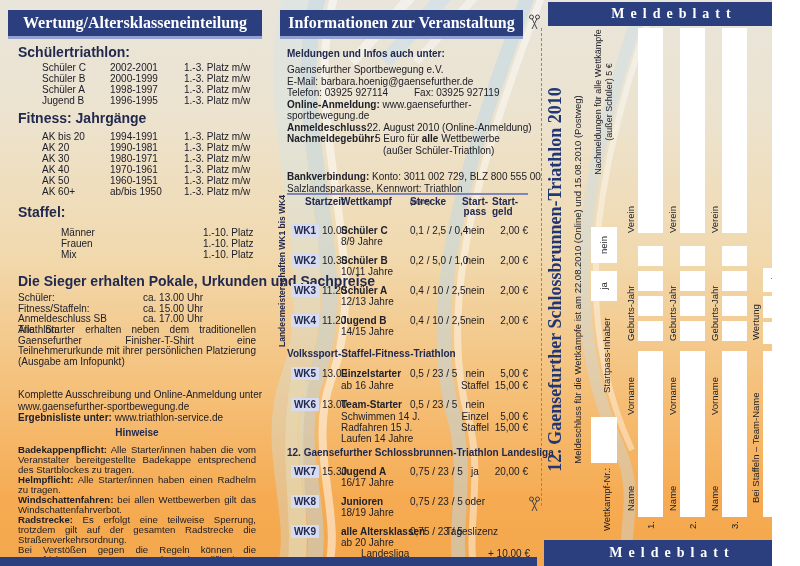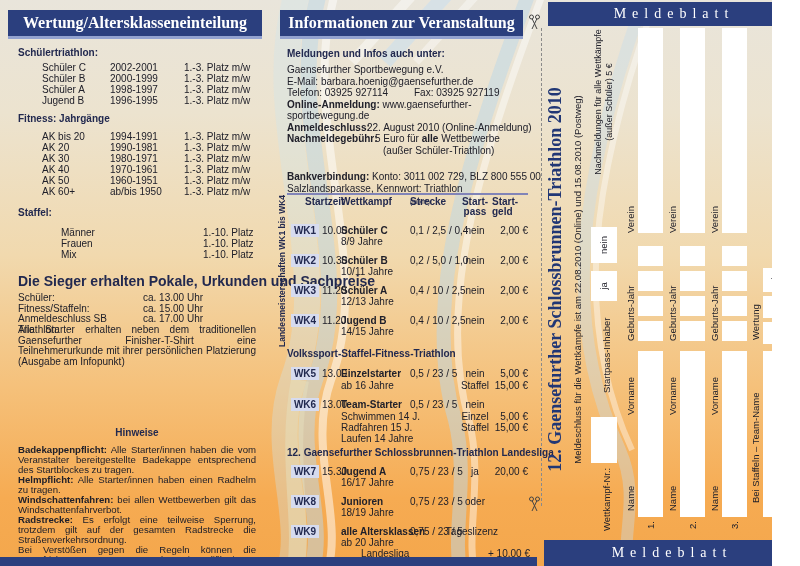--- a/index.html
+++ b/index.html
@@ -4,25 +4,25 @@
 <style>
   html,body{margin:0;padding:0;}
   #root{position:relative;width:772px;height:566px;overflow:hidden;
     font-family:"Liberation Sans",sans-serif;color:#20202a;
     background:linear-gradient(180deg,#e9e5db 0%,#ece3cf 20%,#f1d9ae 45%,#f5c17b 68%,#f6ab52 88%,#f4a74c 100%);}
   .ribbons{position:absolute;left:0;top:0;width:800px;height:566px;}
   .hbar{position:absolute;height:26px;background:#2b3f7e;border-bottom:3px solid #93a2cf;
     color:#fff;font-family:"Liberation Serif",serif;font-weight:bold;font-size:16px;
     text-align:center;line-height:26px;}
   .mbar{position:absolute;background:#2b3f7e;color:#fff;font-family:"Liberation Serif",serif;
-    font-weight:normal;font-size:14px;letter-spacing:6px;text-align:center;}
+    font-weight:bold;font-size:14px;letter-spacing:6px;text-align:center;}
   .abs{position:absolute;}
   .b{font-weight:bold;}
   .nav{color:#22294f;}
-  .h10{font-size:10px;line-height:11px;}
+  .h10{font-size:14px;line-height:11px;}
   
   .trow{display:flex;font-size:10px;line-height:11px;}
   .c1{width:68px;flex:none;} .c2{width:74px;flex:none;} .c3{flex:none;}
   .s1{width:142px;flex:none;padding-left:19px;}
   .e1{width:125px;flex:none;}
   .just{text-align:justify;}
   .hint{font-size:9.6px;line-height:10px;text-align:justify;margin:0;}
   
   .mid10{font-size:10px;line-height:11.5px;}
   .wkrow{position:absolute;left:287px;width:241px;font-size:10px;line-height:11px;}
@@ -151,20 +151,25 @@
         <span class="e1">Fitness/Staffeln:</span>
         <span>ca. 15.00 Uhr</span>
       </div>
     <div class="trow" style="line-height:10.5px;">
         <span class="e1">Anmeldeschluss SB Triathlon:</span>
         <span>ca. 17.00 Uhr</span>
       </div>
   </div>
   <div class="abs just" style="left:18px;top:325px;width:238px;font-size:10px;line-height:10.5px;">Alle Starter erhalten neben dem traditionellen Gaensefurther Finisher-T-Shirt eine Teilnehmerurkunde mit ihrer persönlichen Platzierung (Ausgabe am Infopunkt)</div>
 
+  <div class="abs" style="left:18px;top:389px;font-size:10px;line-height:11.5px;">
+    <div>Komplette Ausschreibung und Online-Anmeldung unter</div>
+    <div>www.gaensefurther-sportbewegung.de</div>
+    <div><span class="b">Ergebnisliste unter:</span> <span>www.triathlon-service.de</span></div>
+  </div>
 
   <div class="abs b nav" style="left:18px;top:427px;width:238px;text-align:center;font-size:10px;">Hinweise</div>
   <div class="abs" style="left:18px;top:445px;width:238px;">
     <p class="hint"><span class="b">Badekappenpflicht:</span><span> Alle Starter/innen haben die vom Veranstalter bereitgestellte Badekappe entsprechend des Startblockes zu tragen.</span></p>
     <p class="hint"><span class="b">Helmpflicht:</span><span> Alle Starter/innen haben einen Radhelm zu tragen.</span></p>
     <p class="hint"><span class="b">Windschattenfahren:</span><span> bei allen Wettbewerben gilt das Windschattenfahrverbot.</span></p>
     <p class="hint"><span class="b">Radstrecke:</span><span> Es erfolgt eine teilweise Sperrung, trotzdem gilt auf der gesamten Radstrecke die Straßenverkehrsordnung.</span></p>
     <p class="hint"><span>Bei Verstößen gegen die Regeln können die Kampfrichter Verwarnungen oder Disqualifikationen aussprechen.</span></p>
   </div>
 

